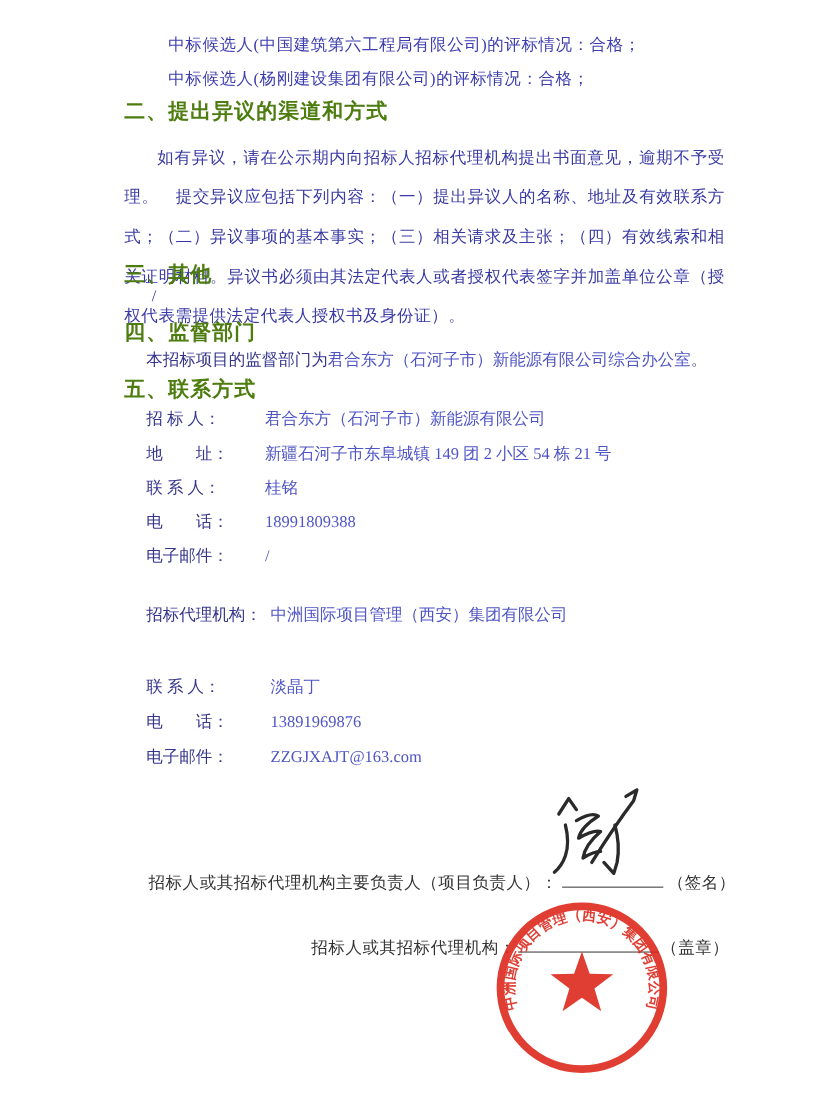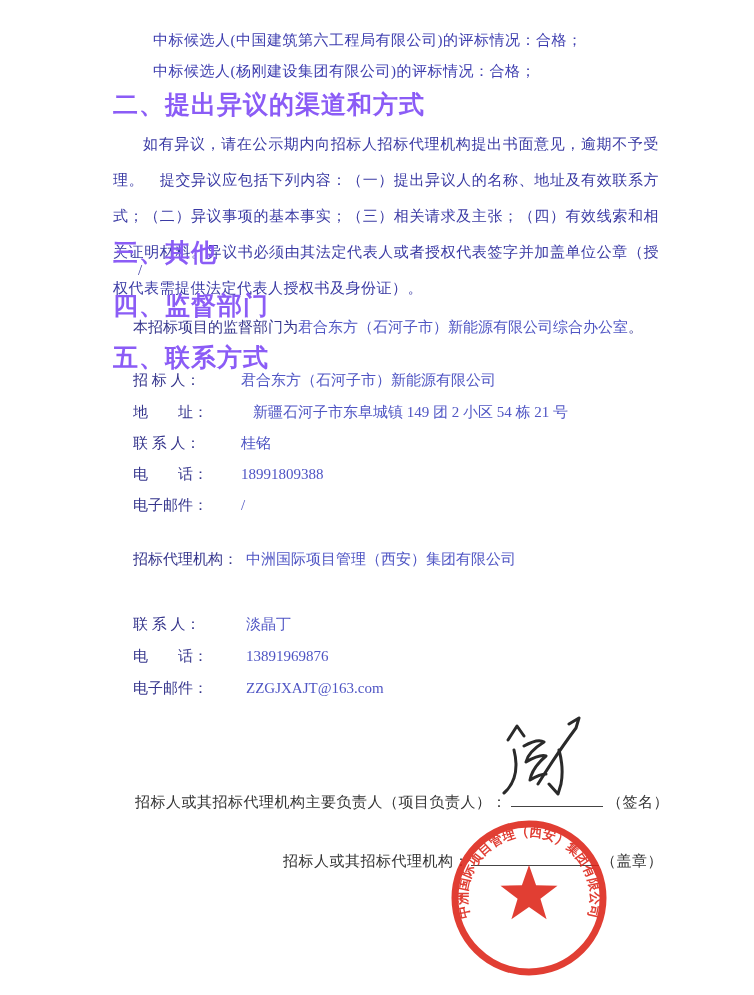--- a/index.html
+++ b/index.html
@@ -5,21 +5,21 @@
   html,body{margin:0;padding:0;background:#ffffff;}
   .page{
     position:relative;width:754px;height:995px;background:#ffffff;overflow:hidden;
     font-family:"Liberation Serif","DejaVu Serif",serif;
     font-size:15px;color:#3a3aa4;
   }
   .abs{position:absolute;white-space:nowrap;}
   .cand{color:#3d3daf;letter-spacing:.5px;}
   .heading{
     font-family:"Liberation Sans","DejaVu Sans",sans-serif;
-    font-weight:bold;font-size:25px;color:#8b5cf6;letter-spacing:1px;
+    font-weight:bold;font-size:19px;color:#4d7c0f;letter-spacing:1px;
   }
   .para{
     position:absolute;left:113px;top:126px;width:546px;
     text-align:justify;text-indent:2em;line-height:36px;
     color:#3a3aa4;white-space:normal;letter-spacing:.5px;
   }
   .darktext{color:#35358c;}
   .val{color:#4f55c4;}
   .row{position:absolute;left:133px;white-space:nowrap;font-family:Liberation Serif, serif;}
   .lblA{display:inline-block;width:92px;color:#35358c;}
@@ -49,21 +49,21 @@
   <div class="abs" style="left:133px;top:318px;">
     <span class="darktext">本招标项目的监督部门为</span><span class="val">君合东方（石河子市）新能源有限公司综合办公室</span><span class="darktext">。</span>
   </div>
 
   <div class="abs heading" style="left:113px;top:341px;">五、联系方式</div>
 
   <div class="row" style="top:371px;">
     <span class="lblA">招 标 人：</span><span class="val" style="margin-left:16px;">君合东方（石河子市）新能源有限公司</span>
   </div>
   <div class="row" style="top:403px;">
-    <span class="lblA">地　　址：</span><span class="val" style="margin-left:28px;">新疆石河子市东阜城镇 149 团 2 小区 54 栋 21 号</span>
+    <span class="lblA">地　　址：</span><span class="val" style="margin-left:16px;">新疆石河子市东阜城镇 149 团 2 小区 54 栋 21 号</span>
   </div>
   <div class="row" style="top:434px;">
     <span class="lblA">联 系 人：</span><span class="val" style="margin-left:16px;">桂铭</span>
   </div>
   <div class="row" style="top:465px;">
     <span class="lblA">电　　话：</span><span class="val" style="margin-left:16px;">18991809388</span>
   </div>
   <div class="row" style="top:496px;">
     <span class="lblA">电子邮件：</span><span class="val" style="margin-left:16px;">/</span>
   </div>

